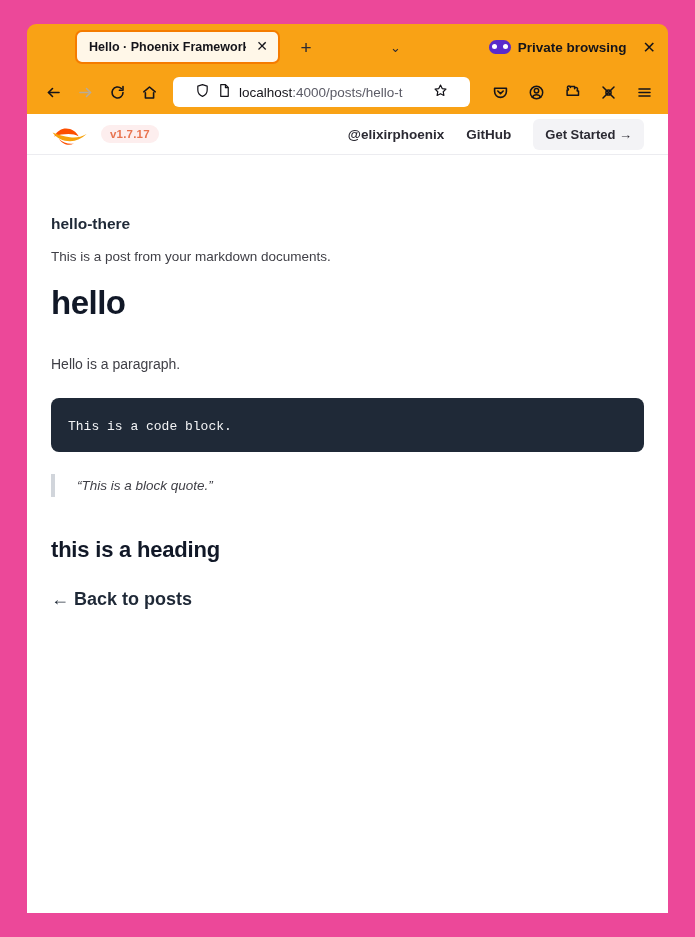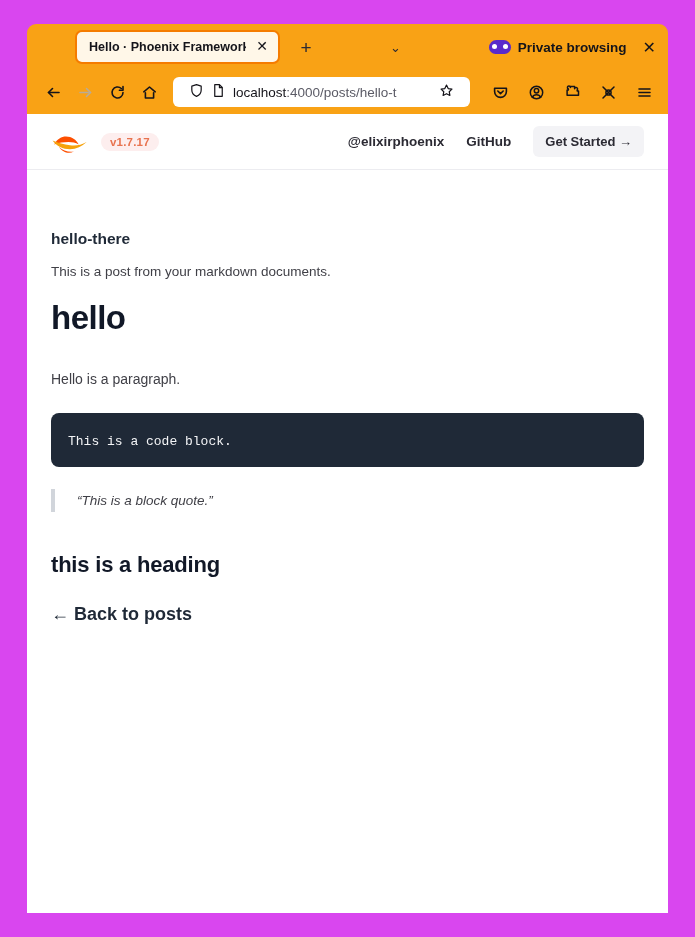--- a/index.html
+++ b/index.html
@@ -5,21 +5,21 @@
   * { box-sizing: border-box; }
   html, body {
     margin: 0; padding: 0;
     background: #000;
     width: 695px; height: 937px;
     font-family: "Liberation Sans", sans-serif;
   }
   #root {
     position: relative;
     width: 695px; height: 937px;
-    background: #d946ef;
+    background: #ec4899;
     overflow: hidden;
   }
 
   
   .browser {
     position: absolute;
     left: 27px; top: 24px;
     width: 641px; height: 889px;
     background: #f9a215;
     border-radius: 9px 9px 0 0;
@@ -131,21 +131,21 @@
   .navbtn.dim { color: #b9ab96; }
   .navbtn svg { display: block; }
   .urlbar {
     flex: 1;
     height: 30px;
     margin: 0 6px;
     background: #fff;
     border-radius: 6px;
     display: flex;
     align-items: center;
-    padding: 0 16px;
+    padding: 0 22px;
     gap: 7px;
     overflow: hidden;
   }
   .url-text {
     flex: 1;
     font-size: 13.5px;
     color: #15141a;
     white-space: nowrap;
     overflow: hidden;
   }
@@ -160,21 +160,21 @@
   }
 
   
   .page {
     flex: 1;
     background: #fff;
     overflow: hidden;
     position: relative;
   }
   .site-header {
-    height: 56px;
+    height: 41px;
     display: flex;
     align-items: center;
     padding: 0 24px 0 24px;
     border-bottom: 1px solid #ececf0;
     gap: 12px;
   }
   .logo-wrap { display: flex; align-items: center; gap: 12px; }
   .phoenix-logo { width: 38px; height: 28px; display: block; }
   .version-pill {
     background: #fdeeee;

